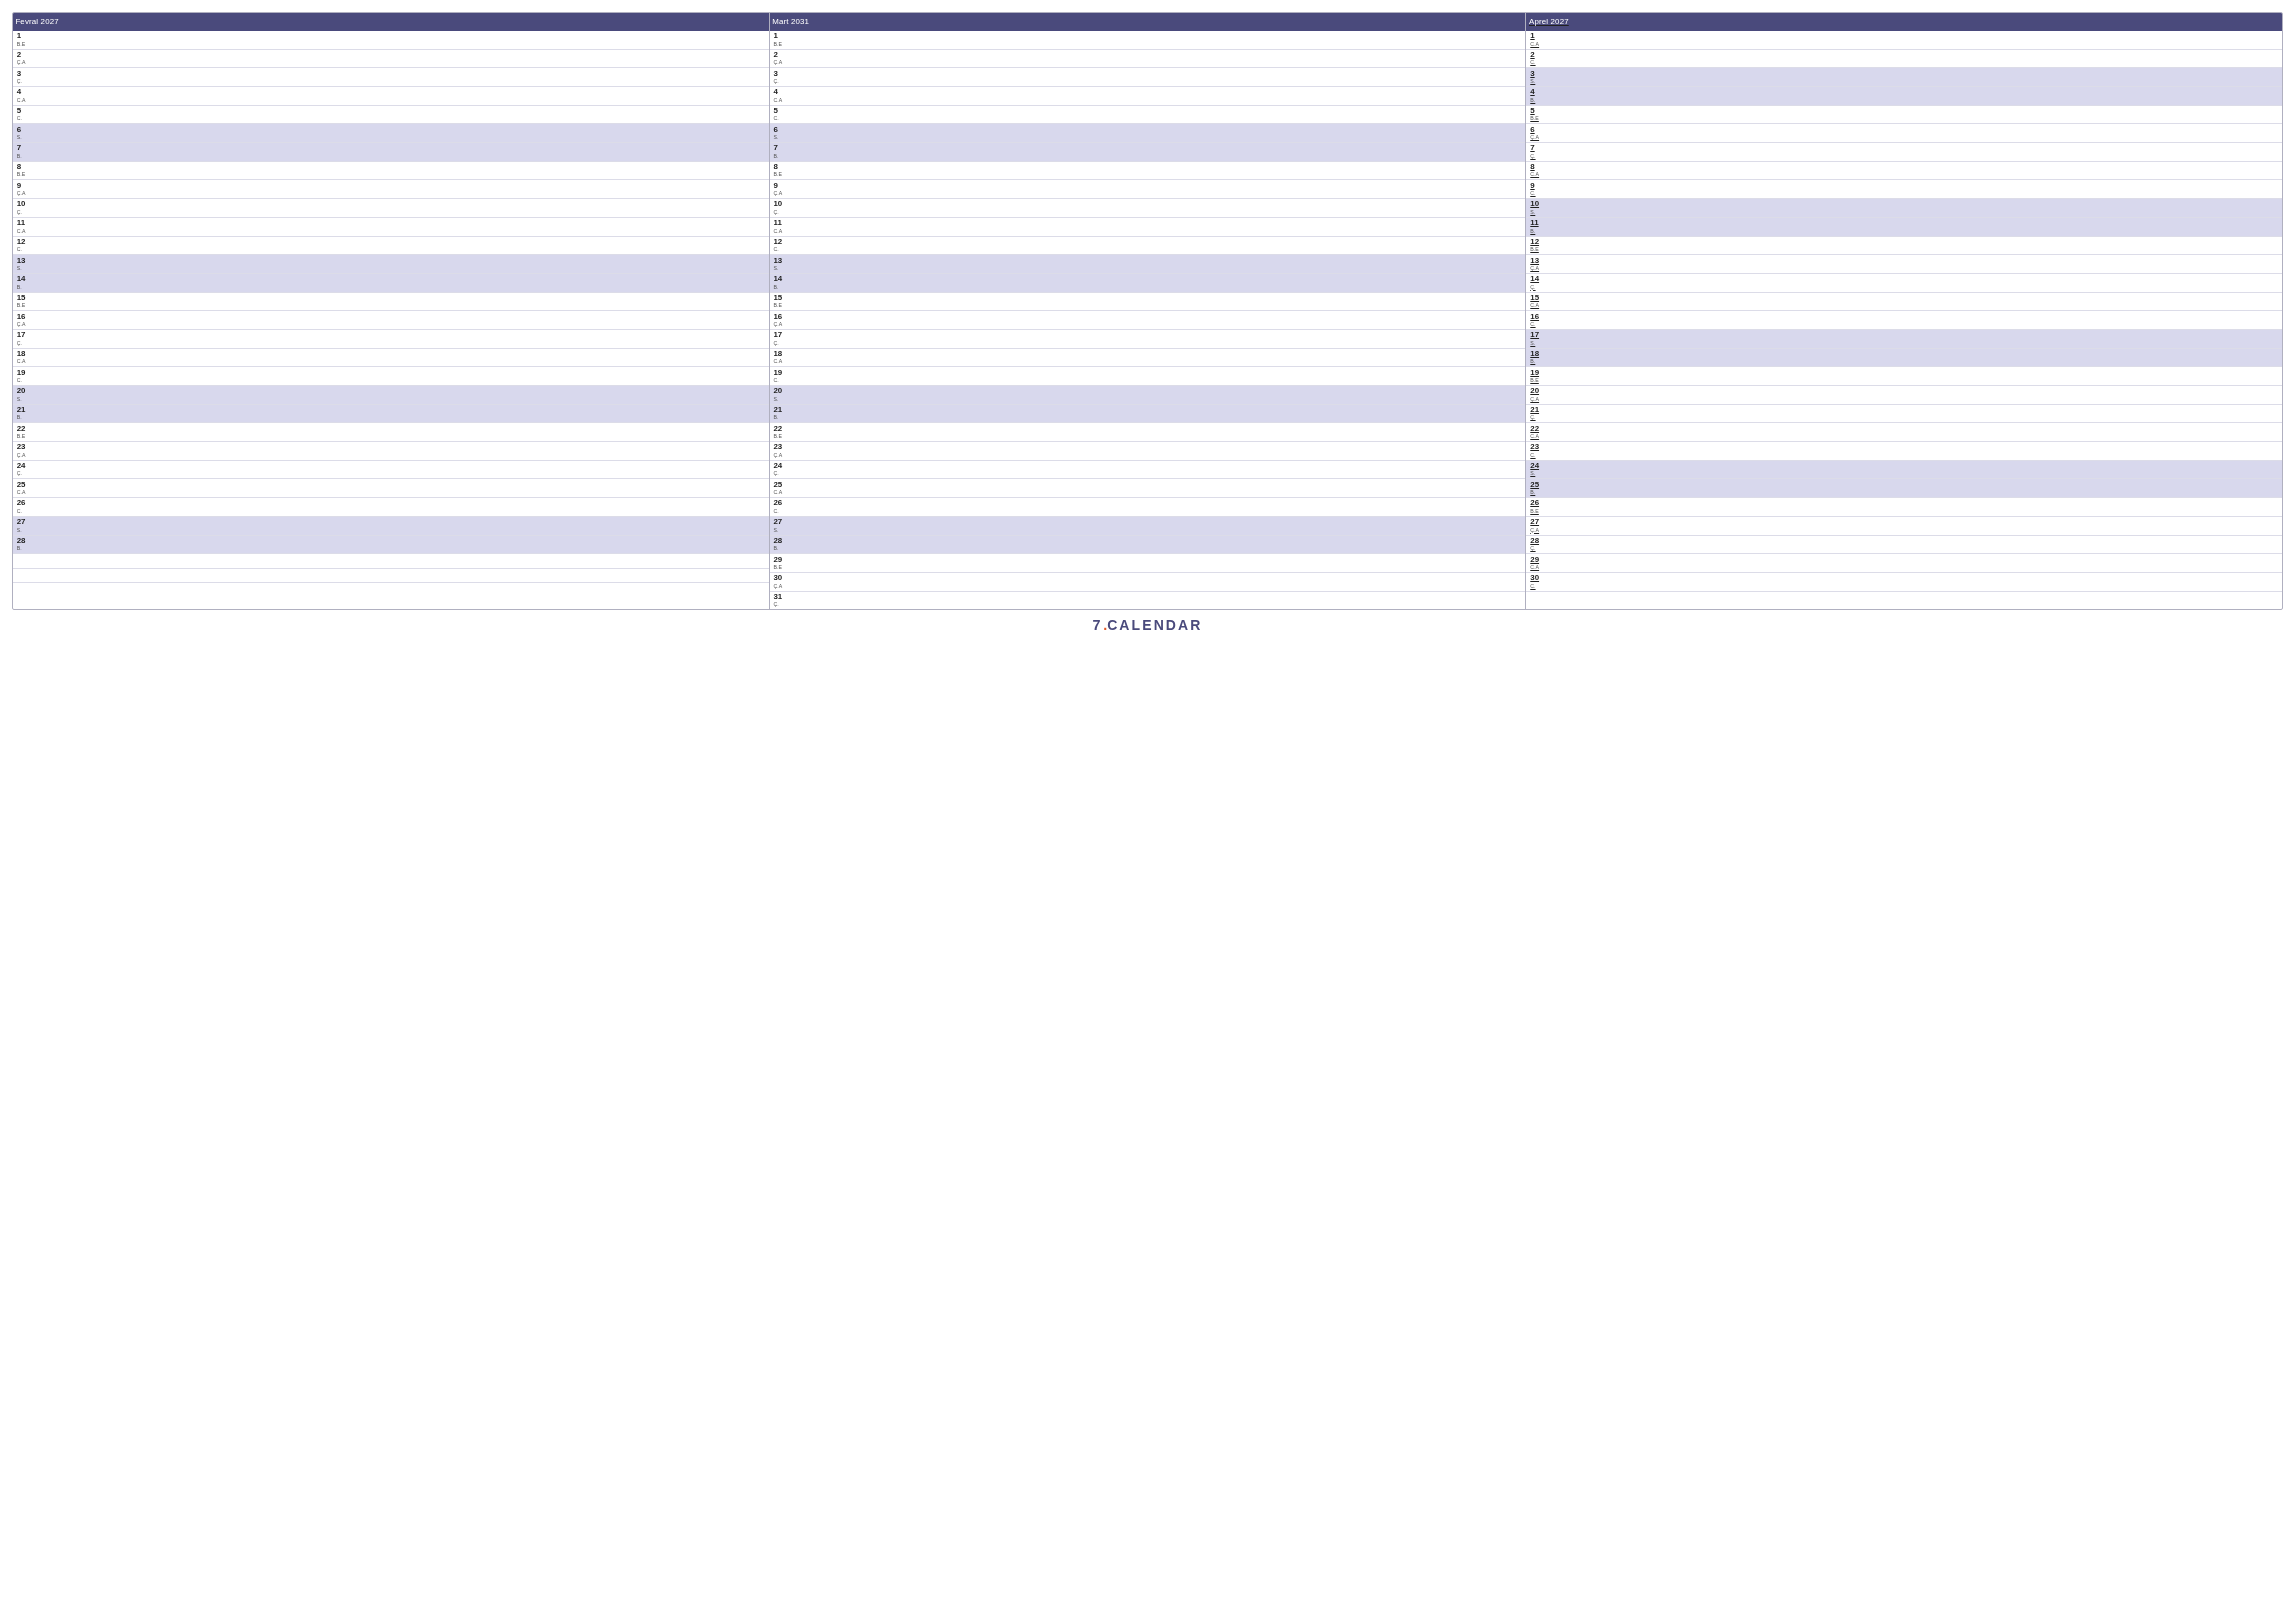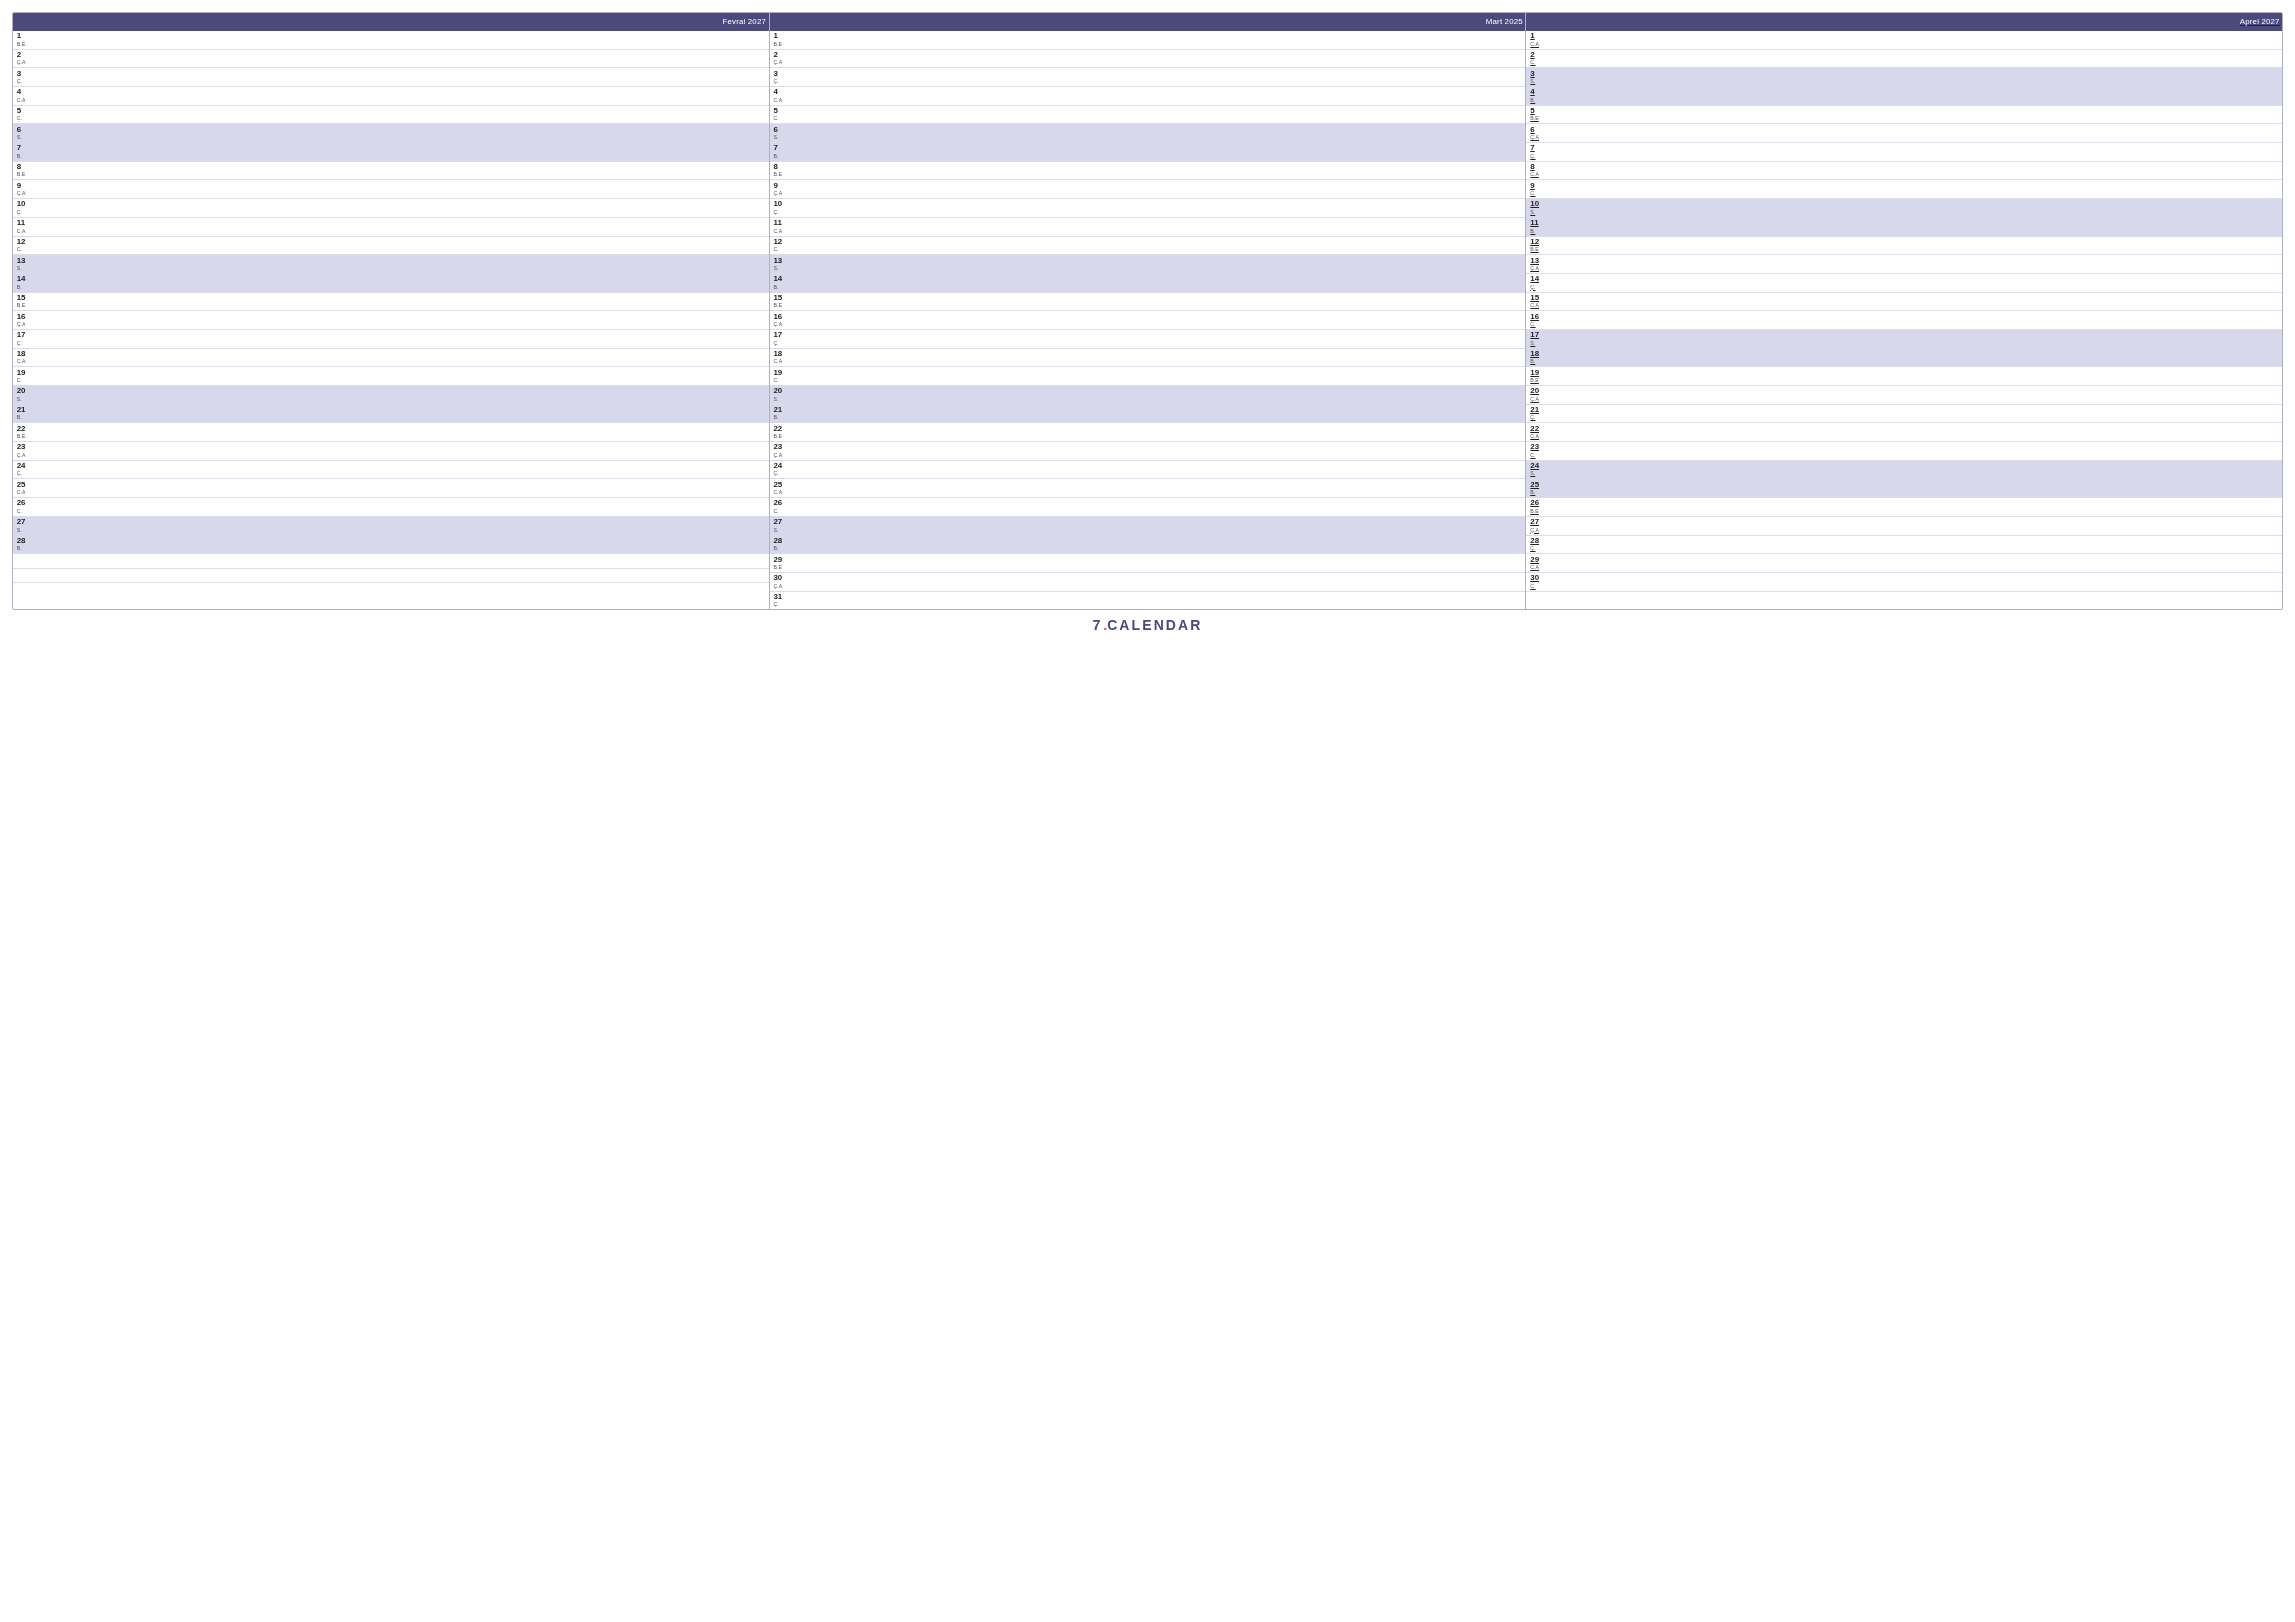--- a/index.html
+++ b/index.html
@@ -28,21 +28,21 @@
       display: flex;
       flex-direction: column;
     }
     .month-col:last-child {
       border-right: none;
       text-decoration: underline;
     }
     .month-header {
       background: #4a4a7c;
       color: #fff;
-      text-align: right;
+      text-align: left;
       padding: 4.6px 2.6px;
       font-size: 7.9px;
       font-weight: normal;
       letter-spacing: 0.02em;
     }
     .day-row {
       display: flex;
       flex-direction: row;
       align-items: flex-start;
       min-height: 14.4px;
@@ -277,21 +277,21 @@
           <div class="day-info">
             <span class="day-num">28</span>
             <span class="day-label">B.</span>
           </div>
         </div>
         <div class="day-row weekday" style="min-height: 14.4px;"></div>
         <div class="day-row weekday" style="min-height: 14.4px;"></div>
         <div class="day-row weekday" style="min-height: 14.4px;"></div>
       </div>
       <div class="month-col">
-        <div class="month-header">Mart 2025</div>
+        <div class="month-header">Mart 2031</div>
         <div class="day-row weekday">
           <div class="day-info">
             <span class="day-num">1</span>
             <span class="day-label">B.E</span>
           </div>
         </div>
         <div class="day-row weekday">
           <div class="day-info">
             <span class="day-num">2</span>
             <span class="day-label">Ç.A</span>

